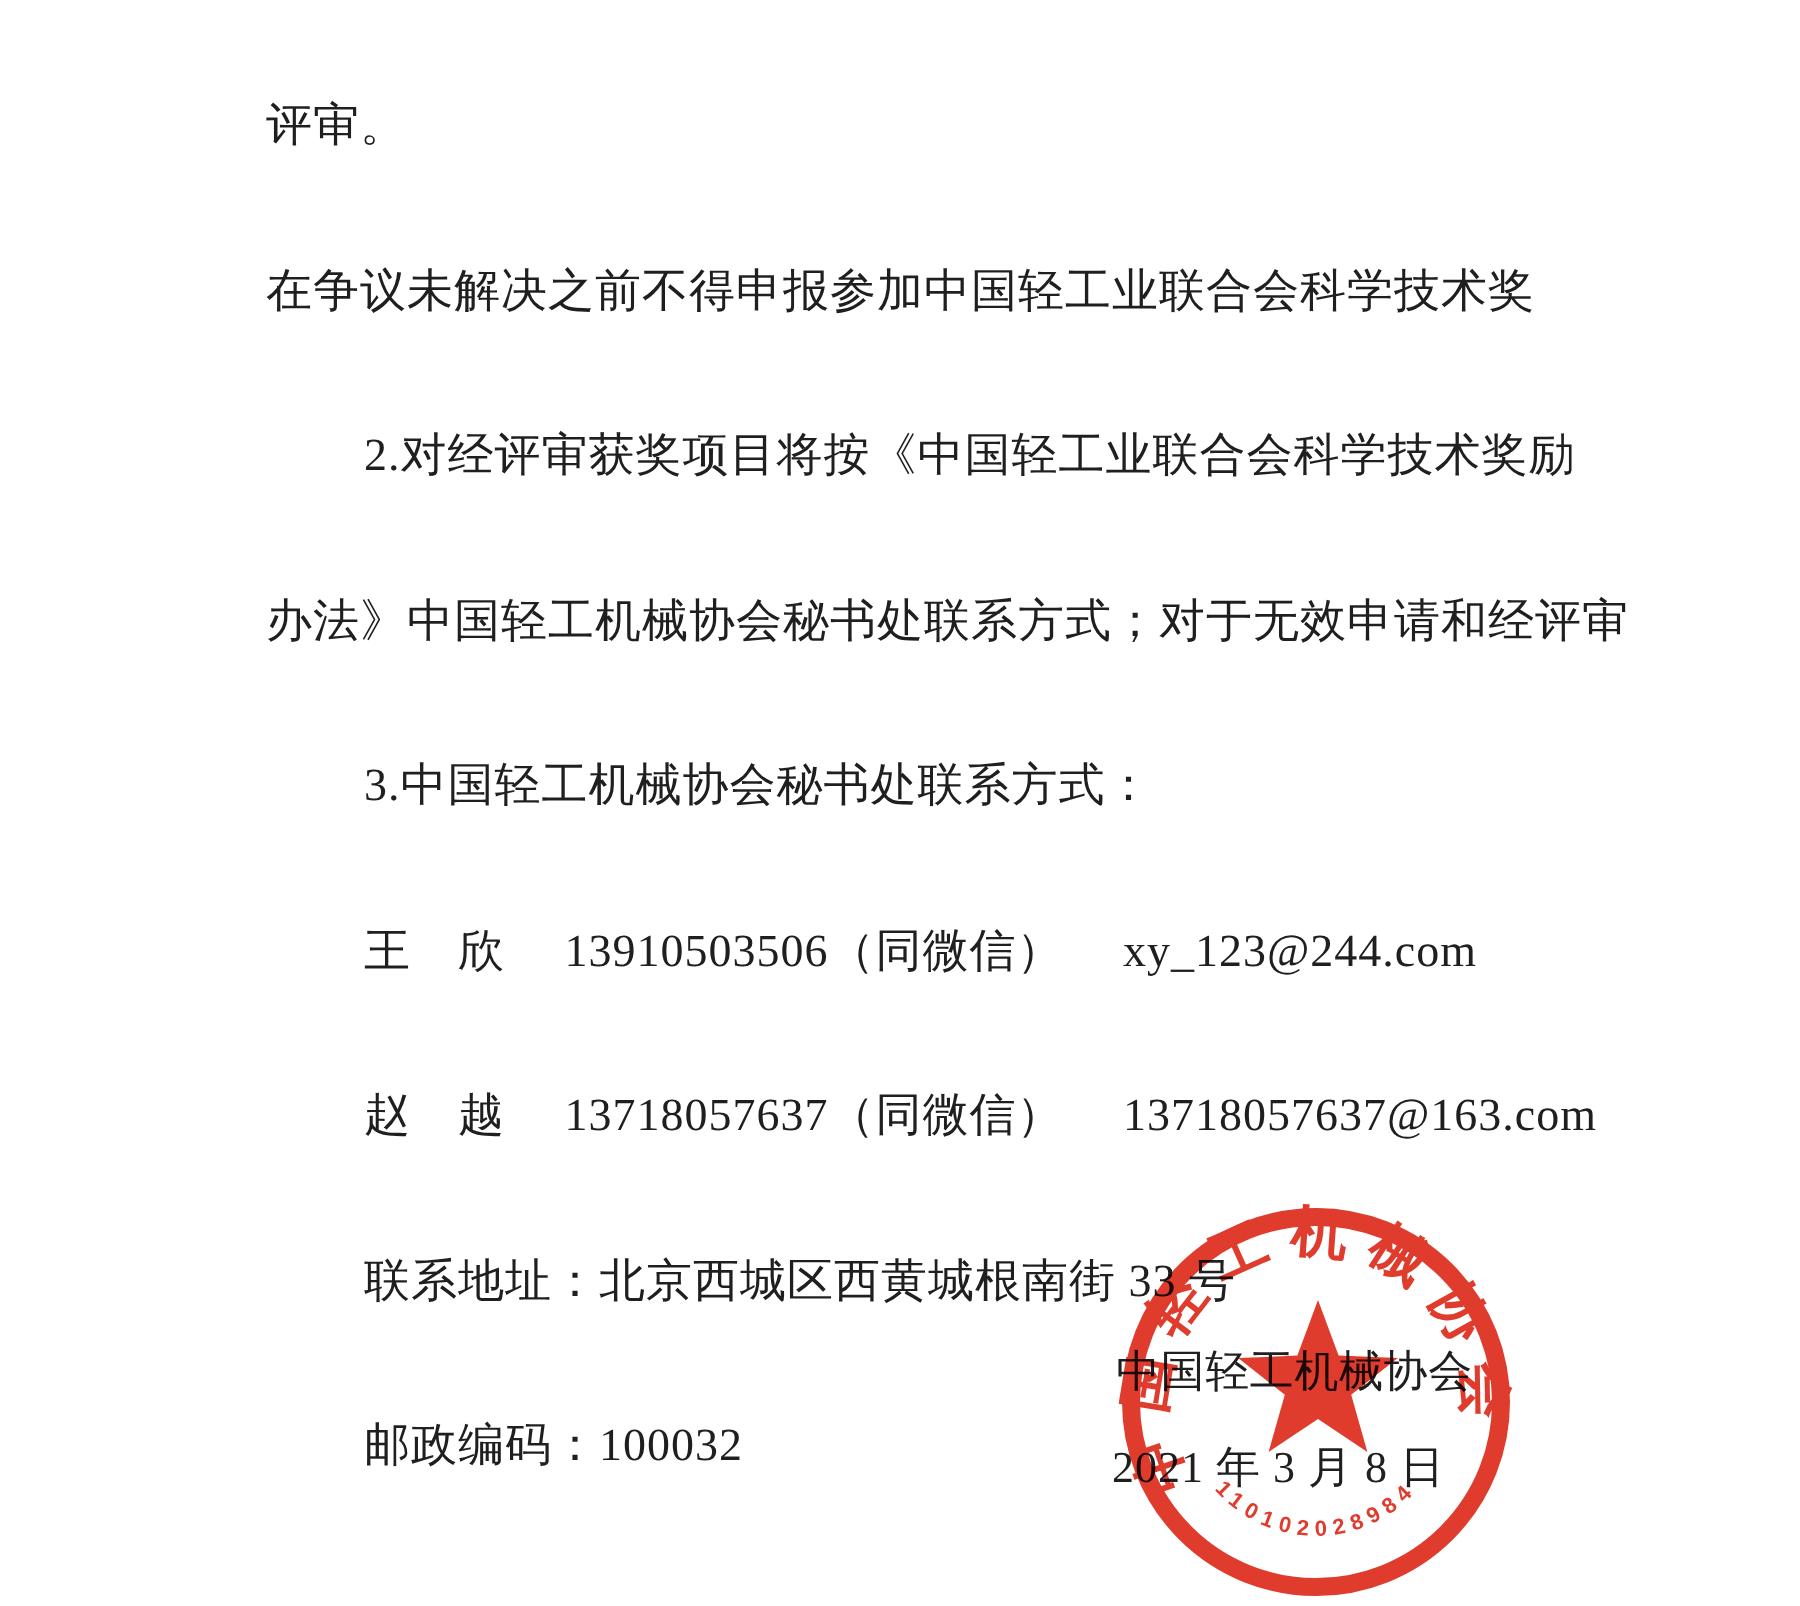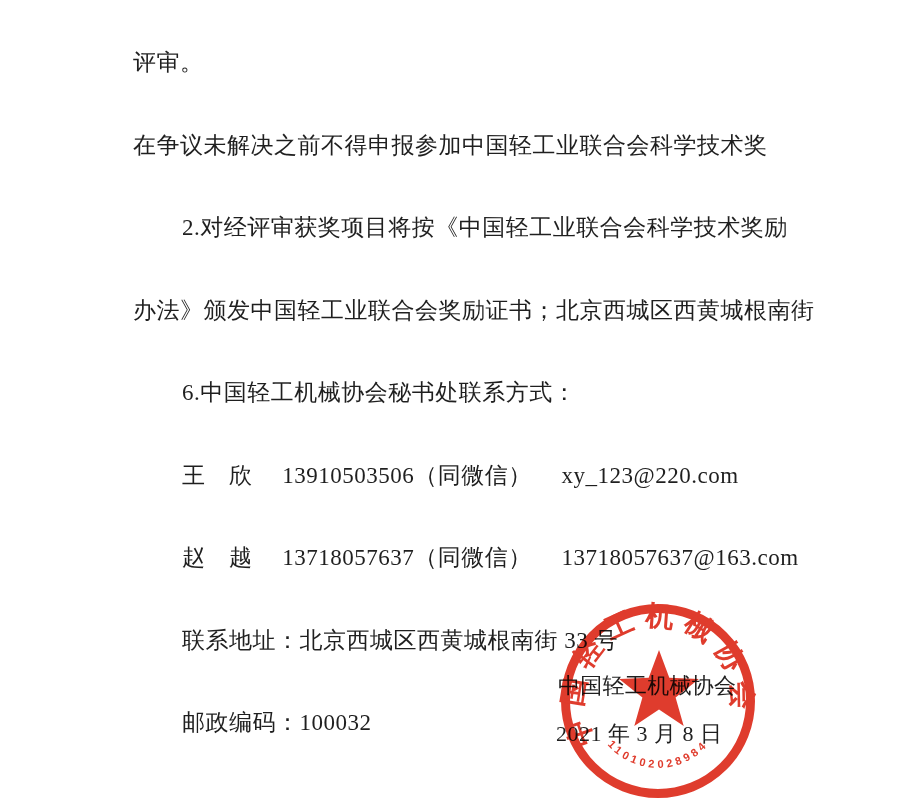--- a/index.html
+++ b/index.html
@@ -80,23 +80,23 @@
 </style>
 </head>
 <body>
 
 <div class="doc-page">
 
   <div class="text-block">
     <div class="doc-line">评审。</div>
     <div class="doc-line">在争议未解决之前不得申报参加中国轻工业联合会科学技术奖</div>
     <div class="doc-line indent">2.对经评审获奖项目将按《中国轻工业联合会科学技术奖励</div>
-    <div class="doc-line">办法》颁发中国轻工业联合会奖励证书；北京西城区西黄城根南街</div>
-    <div class="doc-line indent">6.中国轻工机械协会秘书处联系方式：</div>
-    <div class="doc-line indent">王　欣　 13910503506（同微信）　 xy_123@220.com</div>
+    <div class="doc-line">办法》中国轻工机械协会秘书处联系方式；对于无效申请和经评审</div>
+    <div class="doc-line indent">3.中国轻工机械协会秘书处联系方式：</div>
+    <div class="doc-line indent">王　欣　 13910503506（同微信）　 xy_123@244.com</div>
     <div class="doc-line indent">赵　越　 13718057637（同微信）　 13718057637@163.com</div>
     <div class="doc-line indent">联系地址：北京西城区西黄城根南街 33 号</div>
     <div class="doc-line indent">邮政编码：100032</div>
     
     
   </div>
 
   <div class="signature-org">中国轻工机械协会</div>
   <div class="signature-date">2021 年 3 月 8 日</div>
 

